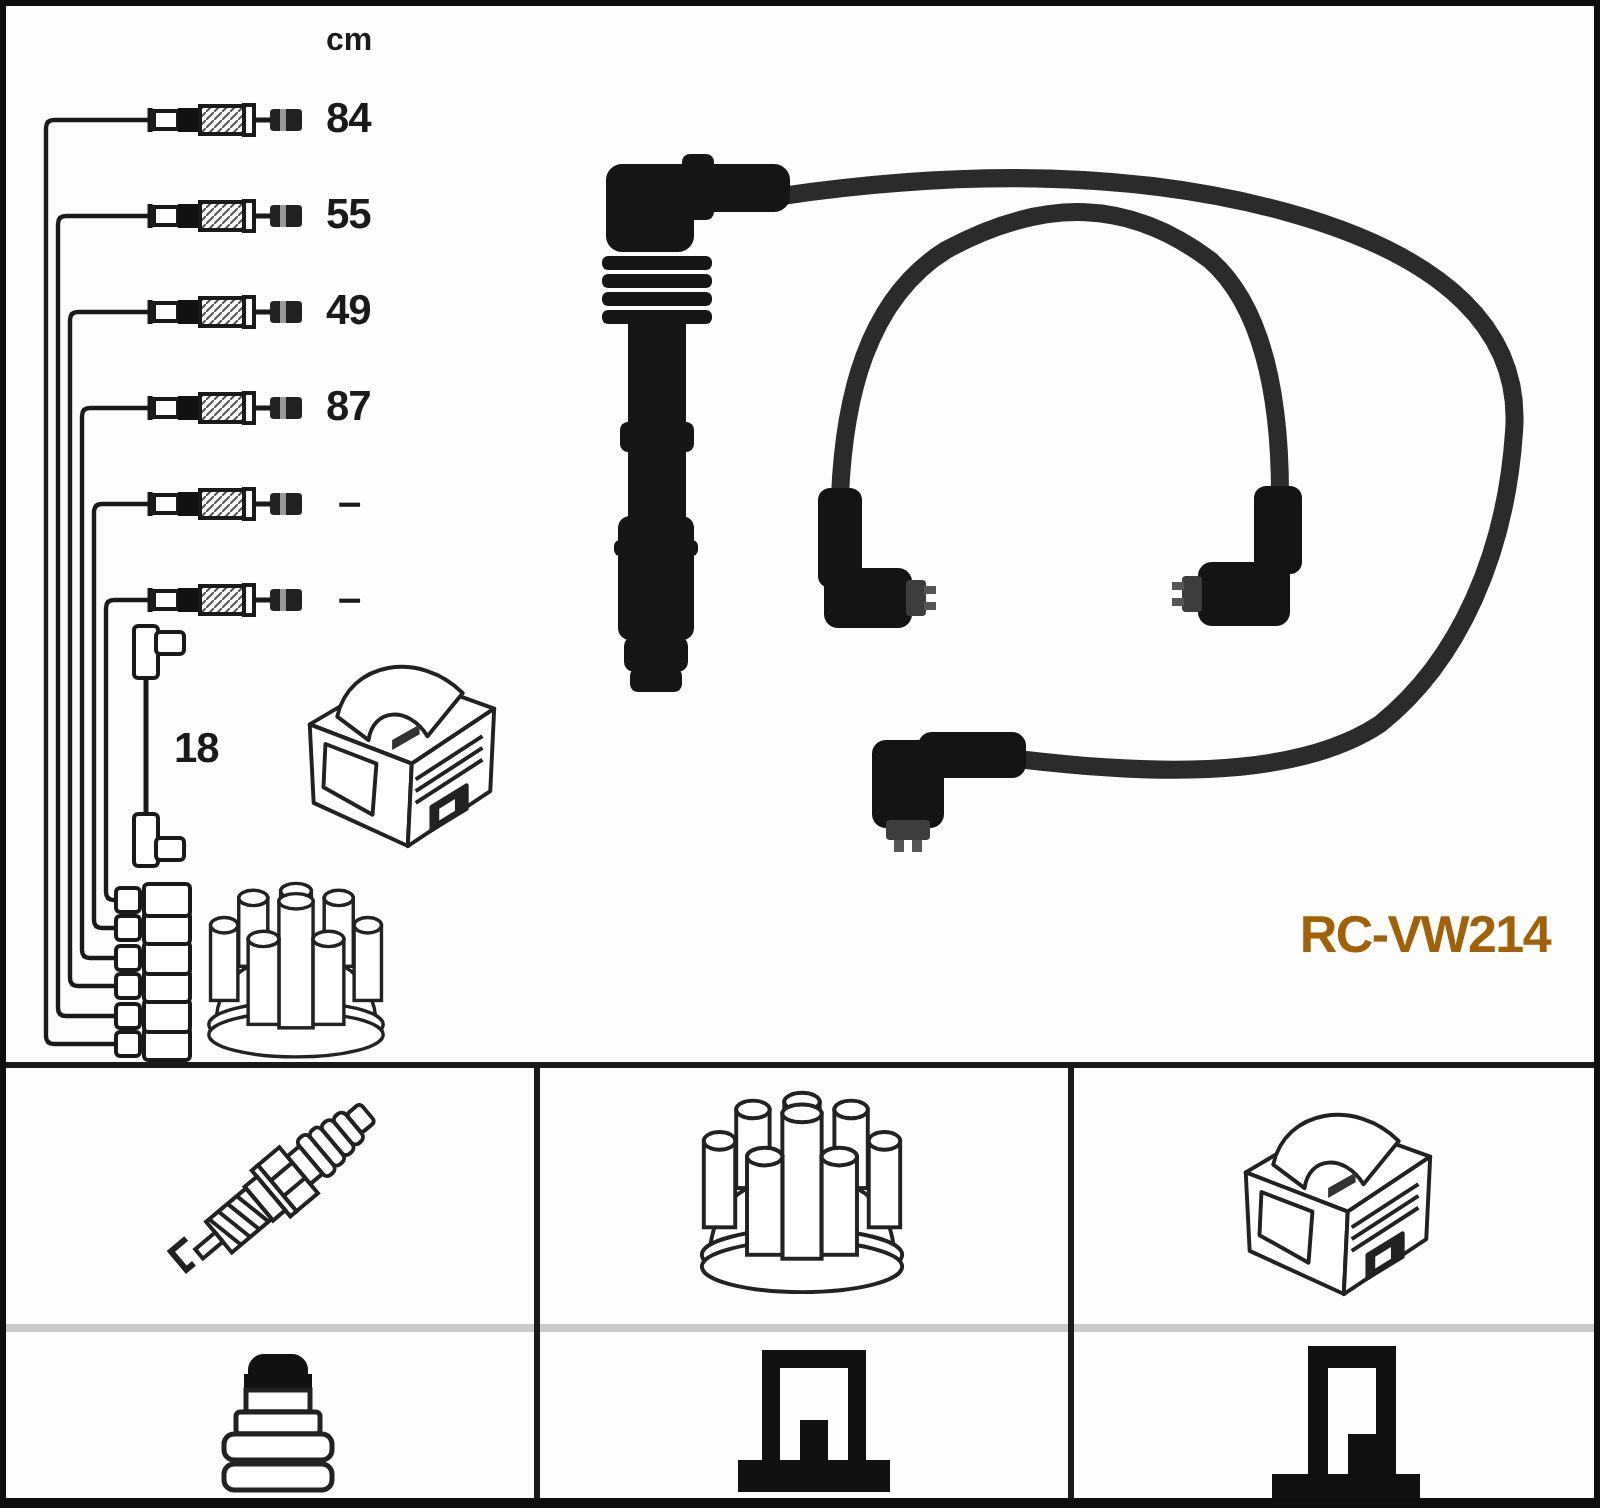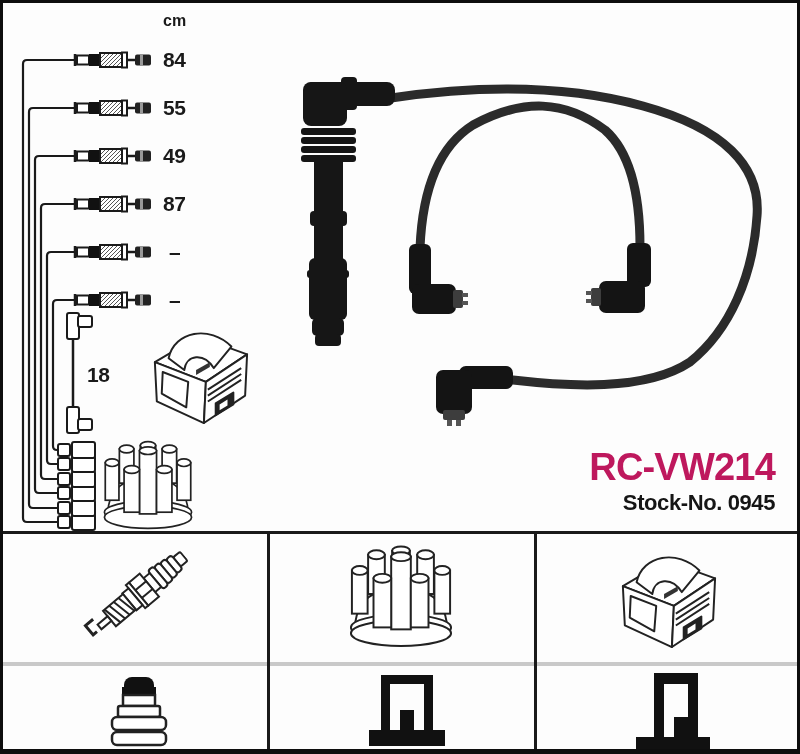--- a/index.html
+++ b/index.html
@@ -4,21 +4,21 @@
 <style>
   html,body{margin:0;padding:0;background:#888;}
   #stage{
     position:relative;width:800px;height:754px;box-sizing:border-box;
     background:#fdfdfd;border:3px solid #0e0e0e;border-bottom-width:5px;
     font-family:"Liberation Sans",sans-serif;color:#1a1a1a;overflow:hidden;
   }
   .abs{position:absolute;}
   .len-label{font-size:21px;font-weight:600;line-height:28px;letter-spacing:-0.5px;}
   .unit-label{font-size:16px;font-weight:700;line-height:24px;}
-  .part-number{font-size:38px;font-weight:800;letter-spacing:-0.8px;line-height:32px;text-align:right;color:#be185d;}
+  .part-number{font-size:26px;font-weight:800;letter-spacing:-0.8px;line-height:32px;text-align:right;color:#a16207;}
   .stock-number{font-size:22px;font-weight:700;letter-spacing:-0.4px;line-height:24px;text-align:right;color:#151515;}
   .grid-line-h{position:absolute;left:0;width:794px;background:#1a1a1a;}
   .grid-line-v{position:absolute;background:#1a1a1a;}
   .grid-divider{position:absolute;left:0;width:794px;background:#c9c9c9;}
   svg{display:block;}
 </style>
 </head>
 <body>
 
 <div id="stage">
@@ -216,21 +216,20 @@
     <g>
       <rect x="176" y="308" width="54" height="23" rx="7" fill="#141414"></rect>
       <rect x="153" y="312" width="36" height="44" rx="7" fill="#141414"></rect>
       <rect x="160" y="352" width="22" height="10" rx="2" fill="#3d3d3d"></rect>
       <rect x="164" y="362" width="5" height="6" fill="#555"></rect>
       <rect x="173" y="362" width="5" height="6" fill="#555"></rect>
     </g>
   </svg>
 
   <div class="abs part-number" style="right:22px;top:448px;width:300px">RC-VW214</div>
-  <div class="abs stock-number" style="right:22px;top:488px;width:300px">Stock-No. 0945</div>
 
   <div class="grid-line-h" style="top:528px;height:3px"></div>
   <div class="grid-divider" style="top:659px;height:4px"></div>
   <div class="grid-line-v" style="left:264px;top:528px;width:2.5px;height:218px"></div>
   <div class="grid-line-v" style="left:531px;top:528px;width:2.5px;height:218px"></div>
 
   <svg class="abs" style="left:0;top:528px" width="794" height="218" viewBox="0 0 794 218">
 
     <g transform="translate(131,67) rotate(50)">
       <use href="#sym-plug" x="-22" y="-66" width="44" height="132"></use>

